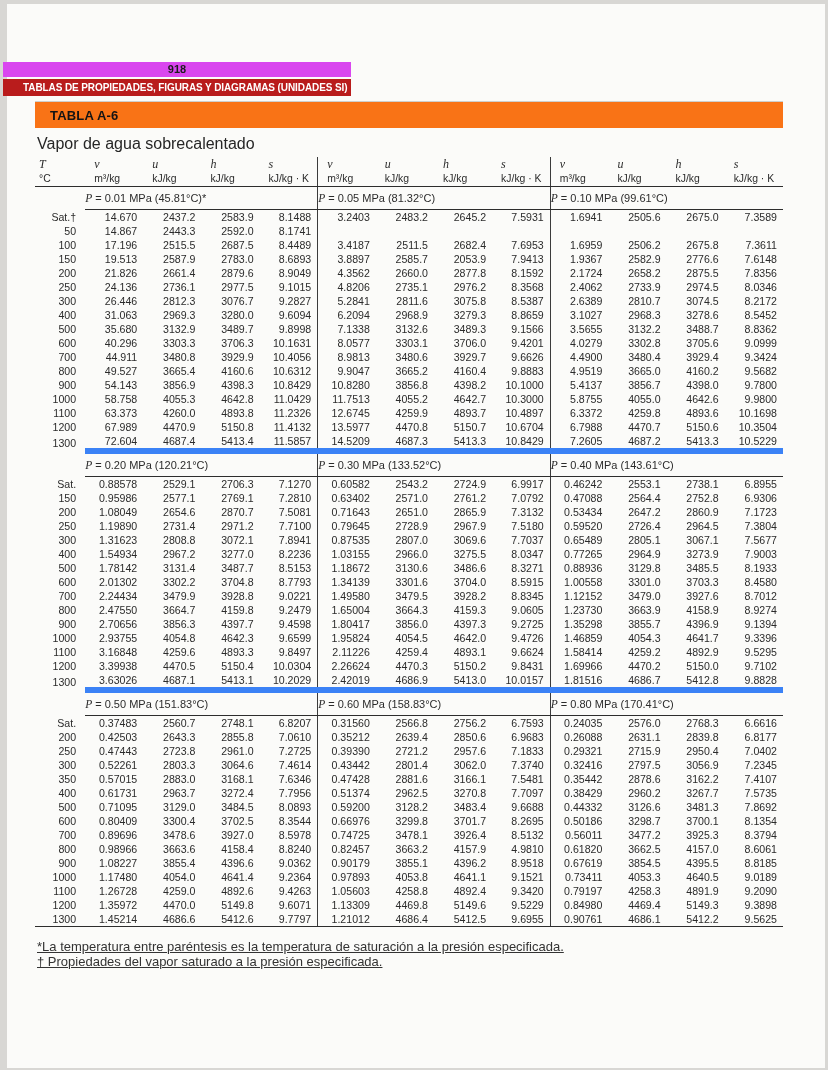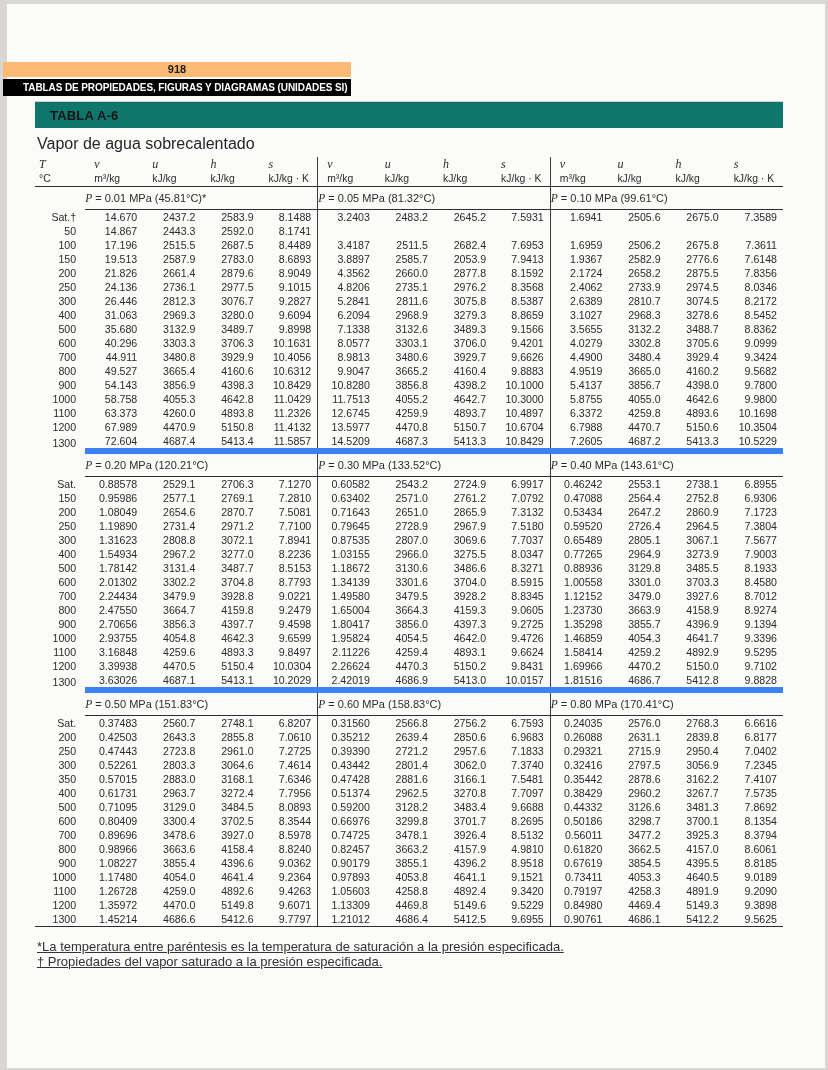--- a/index.html
+++ b/index.html
@@ -8,33 +8,33 @@
     background:#d8d7d4;
     font-family:"Liberation Sans", sans-serif;
     -webkit-font-smoothing:antialiased;
   }
   .page{
     position:absolute;left:7px;top:4px;right:3px;bottom:2px;
     background:#fbfbf9;
   }
   .pagenum-bar{
     position:absolute;left:3px;top:62px;width:348px;height:15px;
-    background:#fdba74;color:#1c1c1c;
+    background:#d946ef;color:#1c1c1c;
     font-weight:bold;font-size:11px;line-height:15px;text-align:center;
   }
   .running-bar{
     position:absolute;left:3px;top:79px;width:348px;height:17px;
-    background:#000000;color:#ffffff;
+    background:#b91c1c;color:#ffffff;
     font-weight:bold;font-size:10px;line-height:17px;
     padding-left:20px;box-sizing:border-box;
     letter-spacing:-0.1px;white-space:nowrap;overflow:hidden;
   }
   .tabla-bar{
     position:absolute;left:35px;top:101px;width:748px;height:27px;
-    background:#0f766e;border-top:1px solid #cfcfcc;
+    background:#f97316;border-top:1px solid #cfcfcc;
     box-sizing:border-box;padding:6px 0 0 15px;
     font-weight:bold;font-size:13px;color:#141414;letter-spacing:0.2px;
   }
   .content{
     position:absolute;left:35px;top:135px;width:750px;
   }
   .table-title{
     font-size:16px;color:#262626;margin:0 0 4px 2px;
   }
   table{

